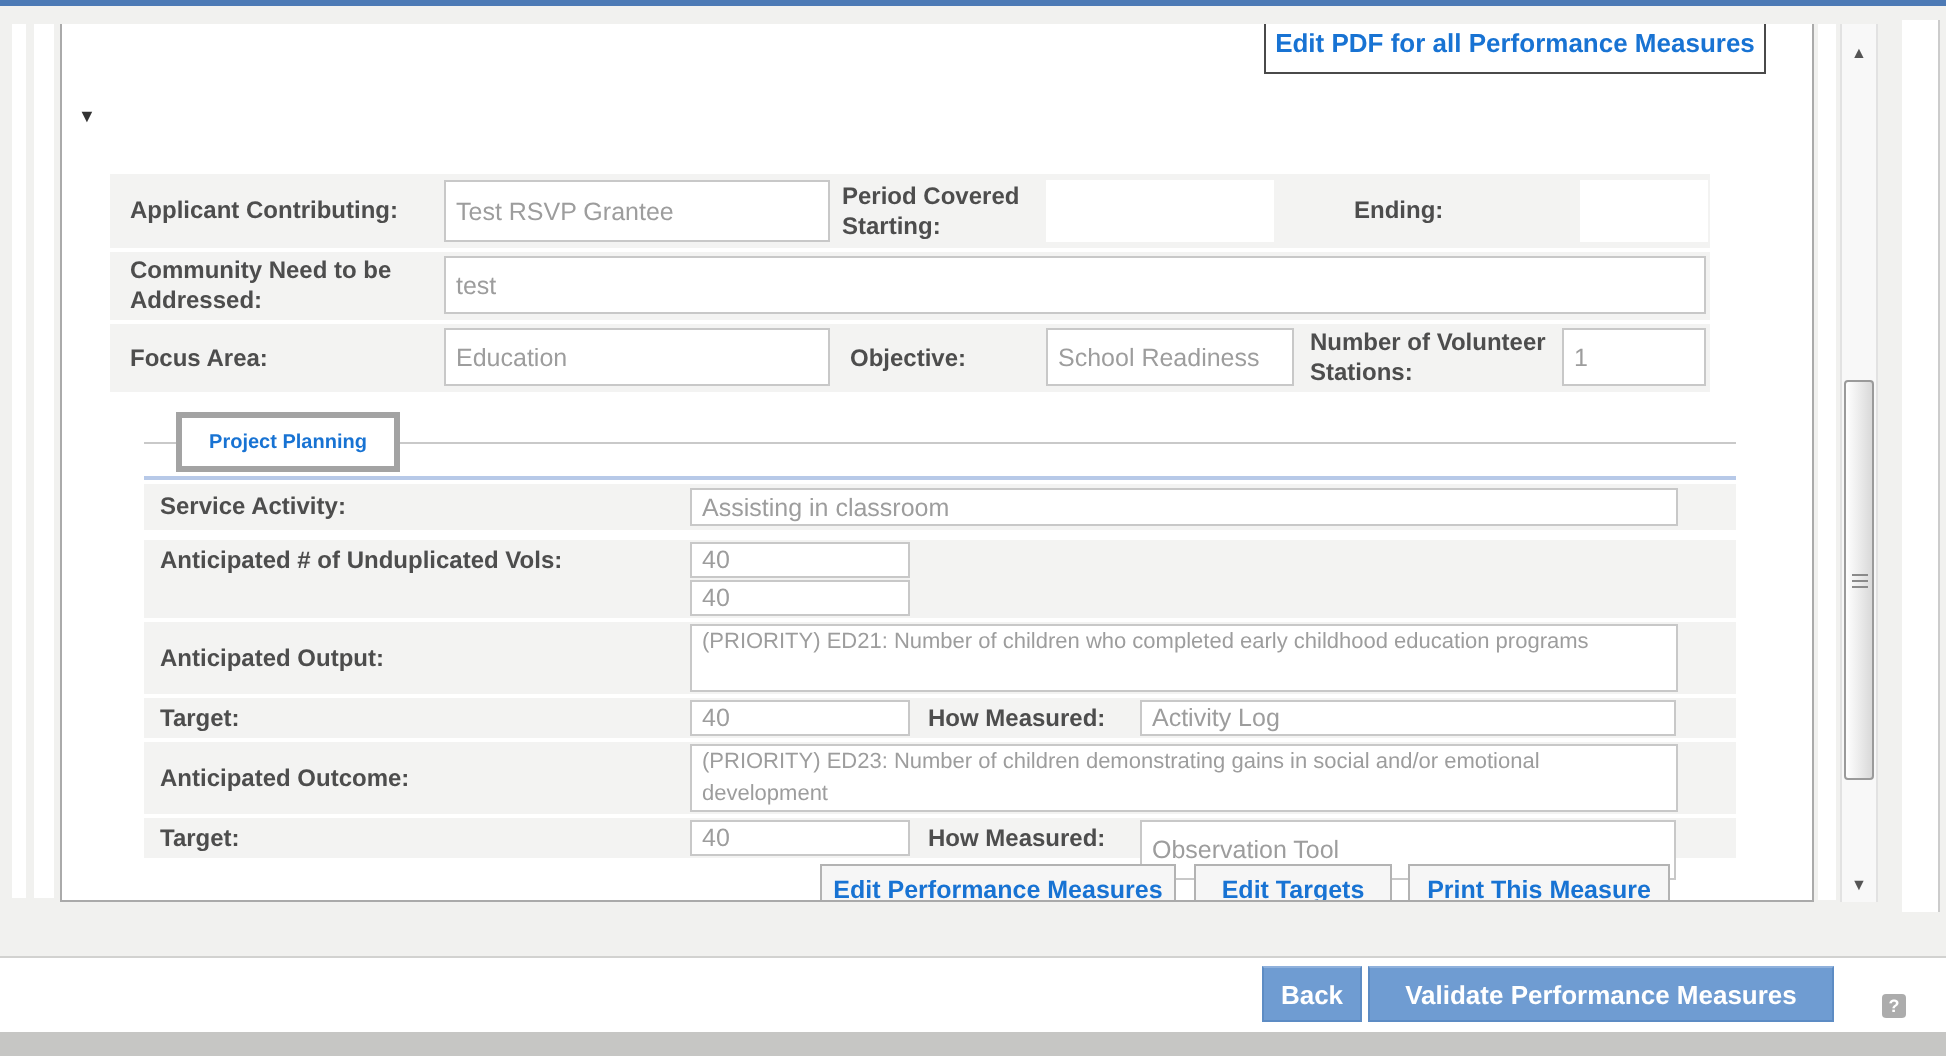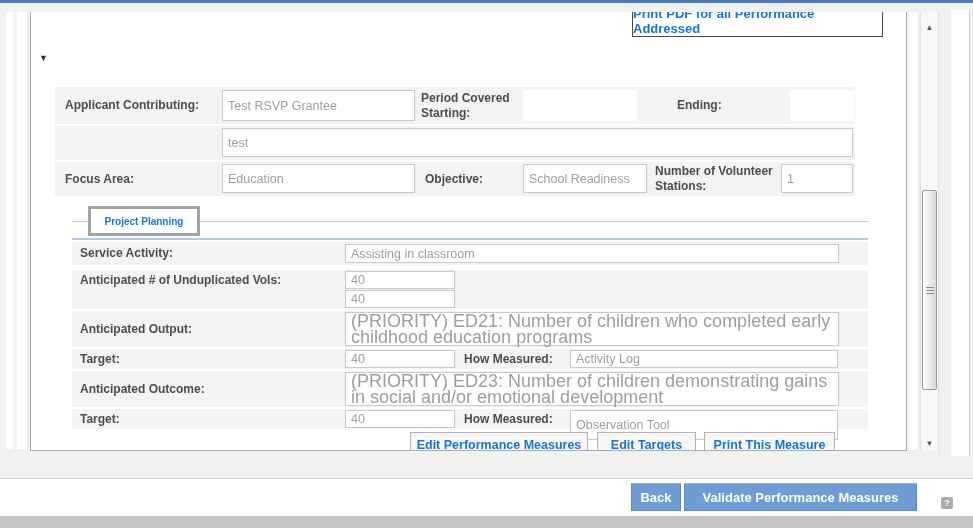--- a/index.html
+++ b/index.html
@@ -2,21 +2,21 @@
 <html><head>
 <meta charset="utf-8">
 <style>
   html,body { margin:0; padding:0; }
   .page { position:relative; width:973px; height:528px; background:#f1f1ef;
           font-family:"Liberation Sans", sans-serif; overflow:hidden; }
   .abs { position:absolute; box-sizing:border-box; }
   .lbl { font-weight:bold; color:#4d4d4d; font-size:12px; line-height:15px; }
   .inp { background:#fff; border:1px solid #c8c8c8; color:#9d9d9d; font-size:12.5px;
          font-family:"Liberation Sans", sans-serif; padding:0 5px; box-sizing:border-box; }
-  .mline { background:#fff; border:1px solid #c8c8c8; color:#9d9d9d; font-size:18px;
+  .mline { background:#fff; border:1px solid #c8c8c8; color:#9d9d9d; font-size:11px;
            line-height:16px; padding:0 5px; box-sizing:border-box; }
   .frow { background:#f3f3f2; position:absolute; box-sizing:border-box; }
   .bluetext { color:#1873d3; font-weight:bold; }
   .whitecell { background:#fff; }
   .actbtn { background:#f6f6f6; border:1px solid #b3b3b3; color:#1873d3; font-weight:bold;
             font-size:12.5px; text-align:center; line-height:24px; cursor:pointer; }
   .steelbtn { background:#6f9cd2; border:1px solid #5d8cc4; border-top-color:#8fb1dc;
               color:#fff; font-weight:bold; font-size:13px; text-align:center; cursor:pointer;
               display:flex; align-items:center; justify-content:center; }
   .arrowglyph { font-size:8px; color:#555; line-height:8px; }
@@ -28,38 +28,39 @@
 
   <div class="abs" style="left:0;top:0;width:973px;height:3px;background:#4d7ab5;"></div>
 
   <div class="abs" style="left:6;top:12px;left:6px;width:7px;height:437px;background:#fff;"></div>
   <div class="abs" style="left:17px;top:12px;width:10px;height:437px;background:#fff;"></div>
 
   <div class="abs" style="left:30px;top:12px;width:877px;height:439px;background:#fff;
        border:1px solid #aaa;border-top:none;overflow:hidden;">
 
     <div class="abs bluetext" style="left:601px;top:-7px;width:251px;height:32px;background:#fff;
-         border:1px solid #4a4a4a;font-size:13px;display:flex;align-items:center;justify-content:center;">Print PDF for all Performance Addressed</div>
+         border:1px solid #4a4a4a;font-size:13px;display:flex;align-items:center;justify-content:center;">Edit PDF for all Performance Measures</div>
 
     <div class="abs" style="left:8px;top:38px;height:16px;display:flex;align-items:center;">
       <span style="font-size:9px;color:#333;margin-right:10px;">▼</span>
     </div>
 
     <div>
 
       <div class="frow" style="left:24px;top:75px;width:800px;height:37px;">
         <div class="abs lbl" style="left:10px;top:11px;">Applicant Contributing:</div>
         <input class="abs inp" style="left: 167px; top: 3px; width: 193px; height: 31px;" value="Test RSVP Grantee">
         <div class="abs lbl" style="left:366px;top:4px;width:105px;">Period Covered Starting:</div>
         <div class="abs whitecell" style="left:468px;top:3px;width:114px;height:31px;"></div>
         <div class="abs lbl" style="left:594px;top:11px;margin-left:28px;">Ending:</div>
         <div class="abs whitecell" style="left:735px;top:3px;width:64px;height:31px;"></div>
       </div>
 
       <div class="frow" style="left:24px;top:114px;width:800px;height:34px;">
+        <div class="abs lbl" style="left:10px;top:2px;width:150px;">Community Need to be Addressed:</div>
         <input class="abs inp" style="left: 167px; top: 2px; width: 631px; height: 29px;" value="test">
       </div>
 
       <div class="frow" style="left:24px;top:150px;width:800px;height:34px;">
         <div class="abs lbl" style="left:10px;top:10px;">Focus Area:</div>
         <input class="abs inp" style="left: 167px; top: 2px; width: 193px; height: 29px;" value="Education">
         <div class="abs lbl" style="left:370px;top:10px;">Objective:</div>
         <input class="abs inp" style="left: 468px; top: 2px; width: 124px; height: 29px;" value="School Readiness">
         <div class="abs lbl" style="left:600px;top:2px;width:130px;">Number of Volunteer Stations:</div>
         <input class="abs inp" style="left: 726px; top: 2px; width: 72px; height: 29px;" value="1">

